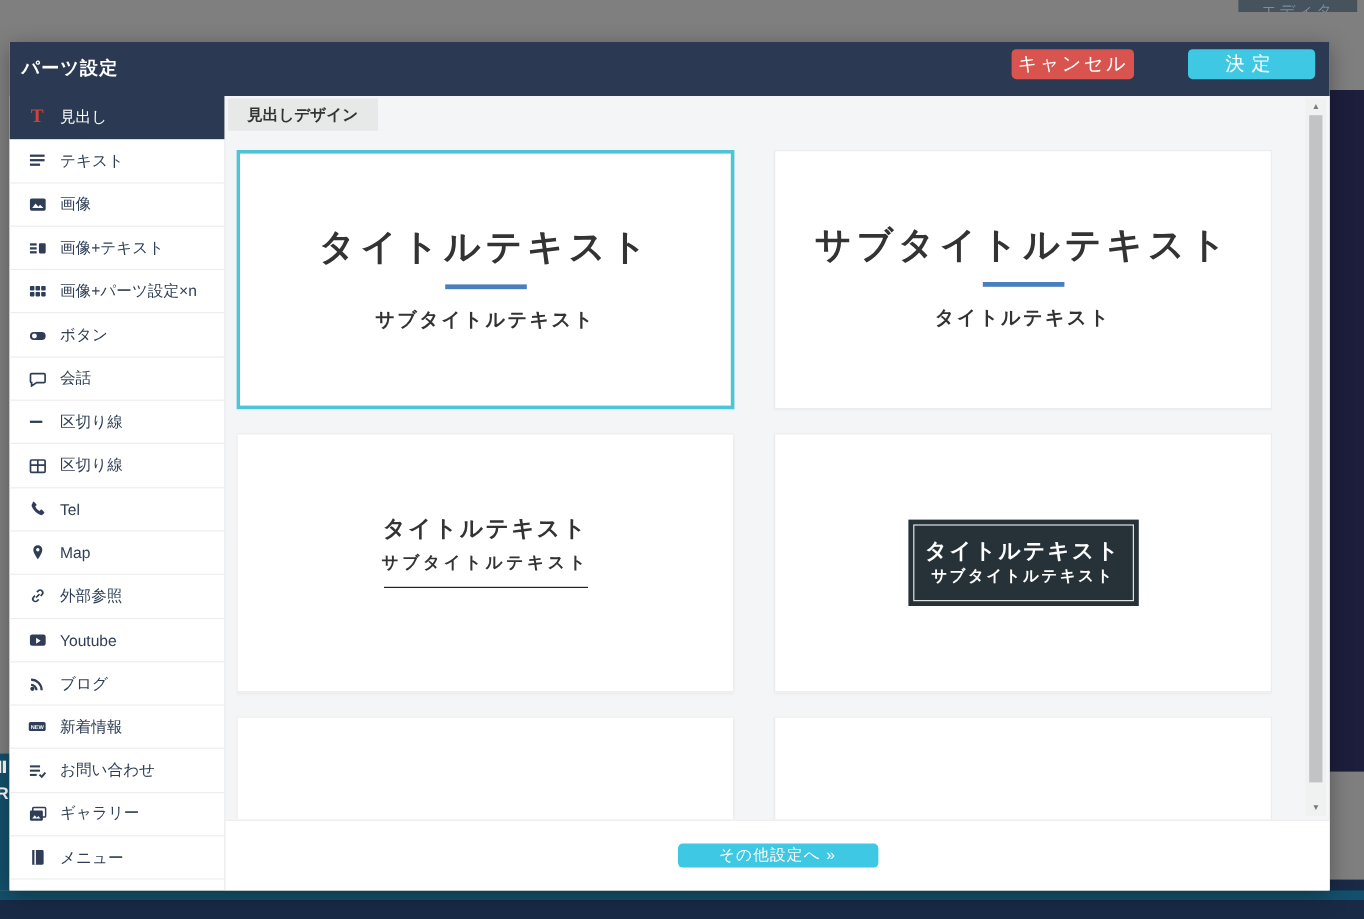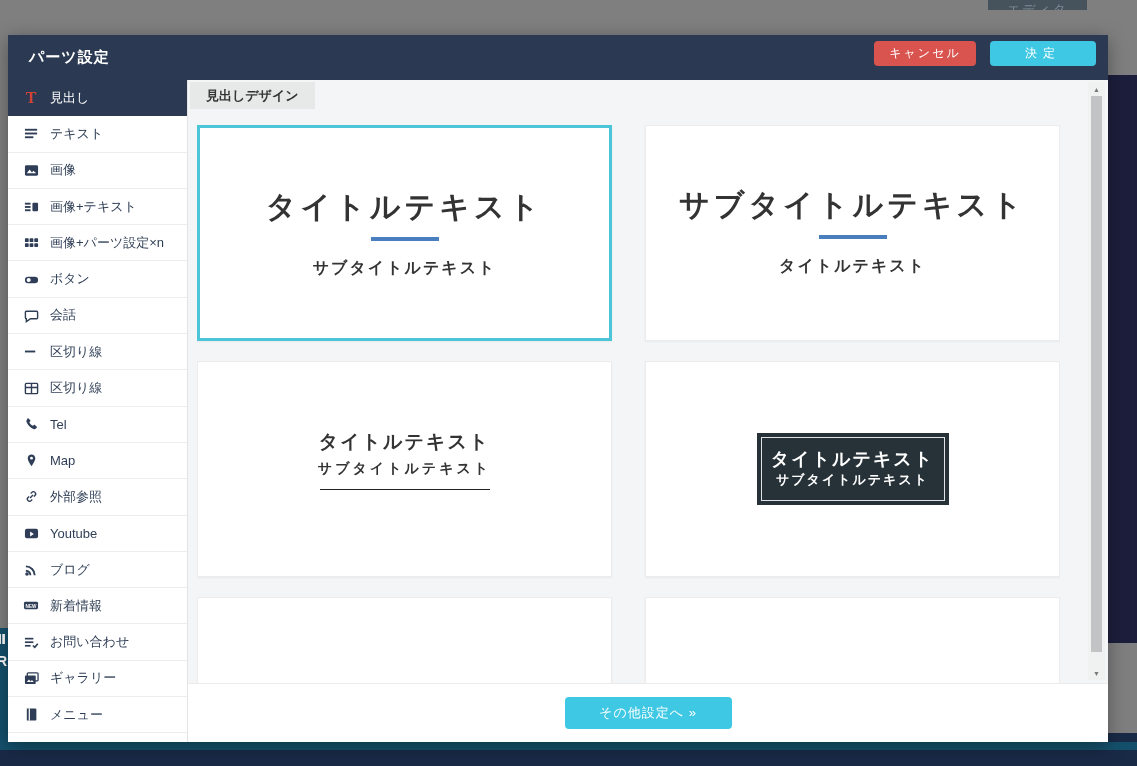--- a/index.html
+++ b/index.html
@@ -7,35 +7,35 @@
   body { font-family:"Liberation Sans","DejaVu Sans",sans-serif; overflow:hidden; }
   #page { position:relative; width:1137px; height:766px; background:#7f7f7f; overflow:hidden; }
 
   
   .bd-right-navy   { position:absolute; left:1108px; top:75px;  width:29px; height:568px; background:#1d1e3c; }
   .bd-right-teal   { position:absolute; left:1078px; top:643px; width:29px; height:90px;  background:#14506b; overflow:hidden; }
   .bd-right-navy2  { position:absolute; left:1108px; top:733px; width:29px; height:33px;  background:#192a47; }
   .bd-left-teal    { position:absolute; left:0; top:628px; width:8px; height:114px; background:#14506b; overflow:hidden; }
   .bd-bottom-teal  { position:absolute; left:0; top:742px; width:1137px; height:8px;  background:#14506b; }
   .bd-bottom-navy  { position:absolute; left:0; top:750px; width:1137px; height:16px; background:#192a47; }
-  .bd-editor-btn   { position:absolute; left:988px; top:0; width:99px; height:10px; background:#46525c; overflow:hidden; text-align:center; }
+  .bd-editor-btn   { position:absolute; left:1032px; top:0; width:99px; height:10px; background:#46525c; overflow:hidden; text-align:center; }
   .bd-editor-btn span { display:inline-block; margin-top:-14px; font-size:13px; line-height:24px; color:#7e8d99; letter-spacing:2px; }
   .bd-right-teal .frag { display:block; color:#fff; font-weight:bold; font-size:13px; letter-spacing:2px; padding:2px 0 0 2px; white-space:nowrap; }
   .bd-left-teal .frag  { display:block; color:#fff; font-weight:bold; font-size:14px; margin-left:-3px; line-height:22px; }
 
   
   #modal { position:absolute; left:8px; top:35px; width:1100px; height:707px; background:#fff; box-shadow:0 4px 18px rgba(0,0,0,.35); }
 
   
   .m-header { position:relative; height:45px; background:#2b3a52; display:flex; align-items:center; }
-  .m-title  { color:#fff; font-size:15px; font-weight:bold; padding-left:21px; letter-spacing:1px; }
+  .m-title  { color:#fff; font-size:15px; font-weight:bold; padding-left:10px; letter-spacing:1px; }
   .m-header .btns { position:absolute; right:12px; top:6px; display:flex; gap:14px; }
-  .btn { height:25px; border:none; border-radius:4px; color:#fff; font-size:12px; cursor:pointer; font-family:Liberation Sans, sans-serif; }
+  .btn { height:25px; border:none; border-radius:4px; color:#fff; font-size:16px; cursor:pointer; font-family:Liberation Sans, sans-serif; }
   .btn-cancel  { width:102px; background:#d9534f; letter-spacing:2px; }
-  .btn-confirm { width:106px; background:#3fc8e3; letter-spacing:6px; }
+  .btn-confirm { width:106px; background:#3fc8e3; letter-spacing:6px;margin-left:31px; }
 
   
   .m-body { position:relative; height:662px; display:flex; }
 
   
   .sidebar { width:180px; background:#fff; border-right:1px solid #e2e4e6; }
   .sidebar ul { list-style:none; }
   .sb-item { height:36.3px; display:flex; align-items:center; padding-left:13px; gap:9px;
              border-bottom:1px solid #ededed; font-size:13px; color:#2f3e56; cursor:pointer; }
   .sb-item .ic { width:20px; display:flex; justify-content:center; align-items:center; color:#2f3e56; flex:none; }
@@ -70,21 +70,21 @@
   
   .sbar { position:absolute; right:3px; top:2px; width:17px; height:598px; background:#f0f1f1; }
   .sbar .arrow { position:absolute; left:0; width:17px; height:14px; display:flex; align-items:center; justify-content:center;
                  font-size:7px; color:#7a7a7a; cursor:pointer; }
   .sbar .up { top:0; } .sbar .down { bottom:0; }
   .sbar .thumb { position:absolute; left:3px; top:14px; width:11px; height:556px; background:#c2c3c4; cursor:pointer; }
 
   
   .c-footer { position:absolute; left:0; right:0; bottom:0; height:59px; background:#fff; border-top:1px solid #ebebeb;
               display:flex; align-items:center; justify-content:center; }
-  .btn-more { width:167px; height:32px; background:#3fc8e3; border:none; border-radius:4px; color:#fff; font-size:13px;
+  .btn-more { width:167px; height:20px; background:#3fc8e3; border:none; border-radius:4px; color:#fff; font-size:13px;
               letter-spacing:1px; cursor:pointer; font-family:inherit; }
 </style>
 </head>
 <body>
 
 <div id="page">
 
   <div class="bd-editor-btn">
     <span>エディタ</span>
   </div>

